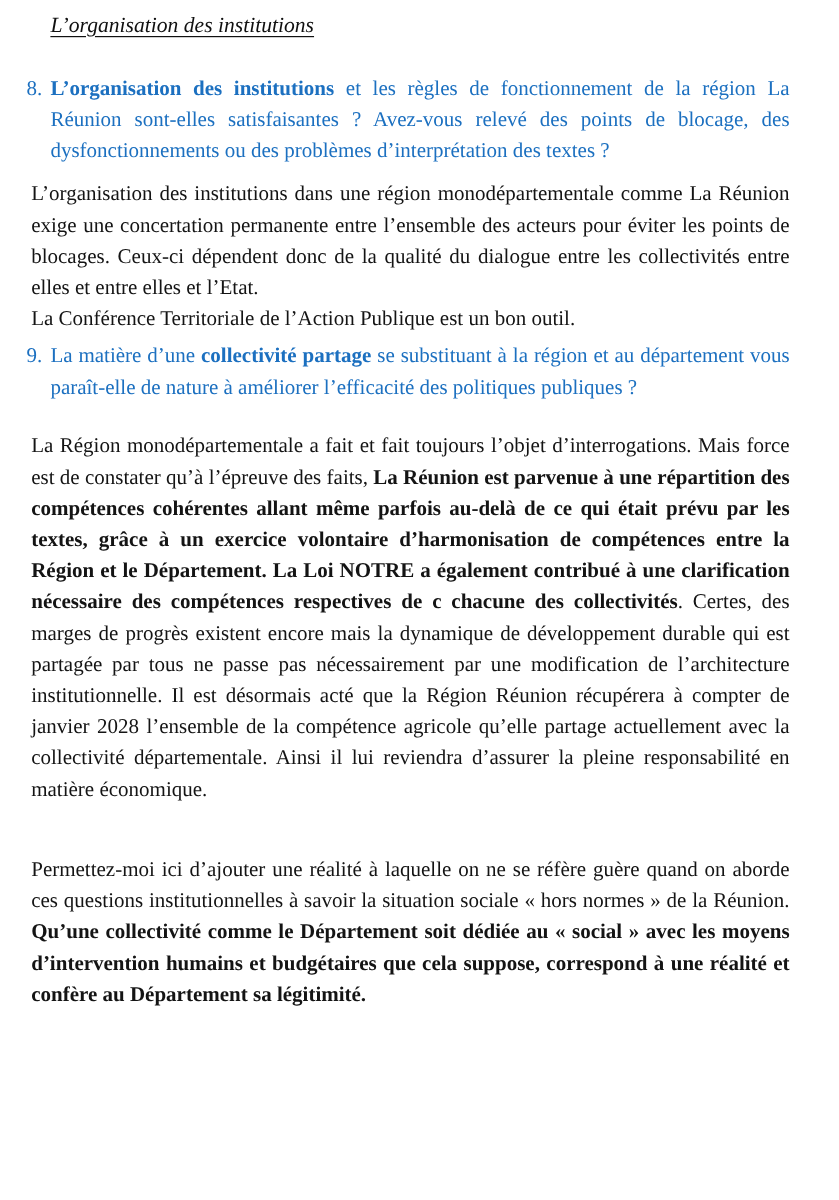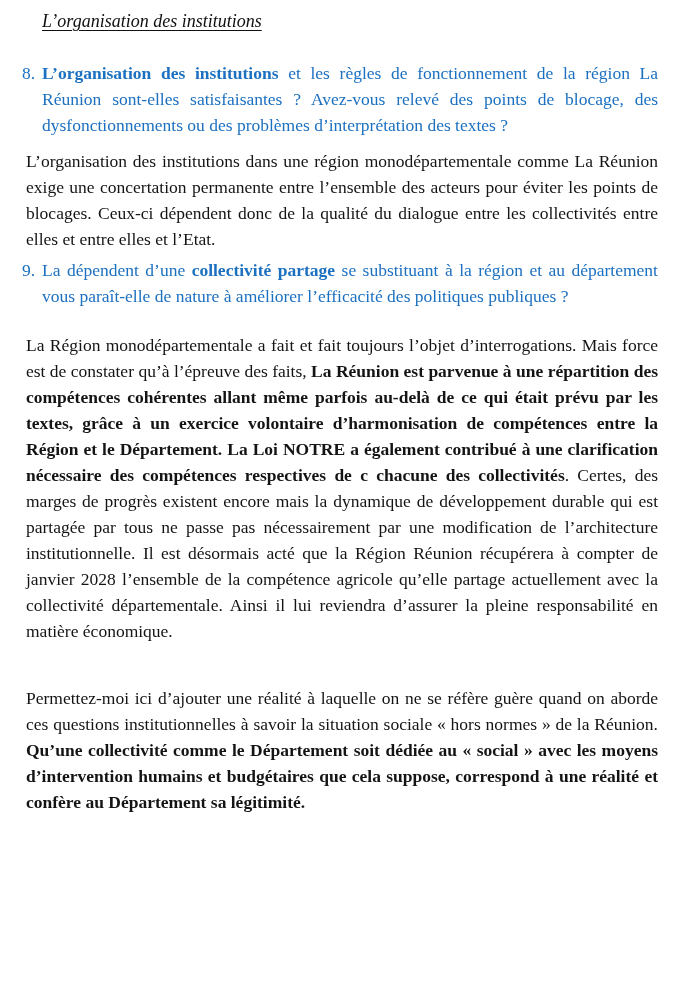--- a/index.html
+++ b/index.html
@@ -69,25 +69,26 @@
   <div class="heading">L’organisation des institutions</div>
 
   <div class="question q8">
     <span class="qnum">8.</span>
     <div class="qtext">
       <span class="bold">L’organisation des institutions</span><span> et les règles de fonctionnement de la région La Réunion sont-elles satisfaisantes ? Avez-vous relevé des points de blocage, des dysfonctionnements ou des problèmes d’interprétation des textes ?</span>
     </div>
   </div>
 
   <div class="answer a8-p1">L’organisation des institutions dans une région monodépartementale comme La Réunion exige une concertation permanente entre l’ensemble des acteurs pour éviter les points de blocages. Ceux-ci dépendent donc de la qualité du dialogue entre les collectivités entre elles et entre elles et l’Etat.</div>
+  <div class="answer a8-p2">La Conférence Territoriale de l’Action Publique est un bon outil.</div>
 
   <div class="question q9">
     <span class="qnum">9.</span>
     <div class="qtext">
-      <span>La dépendent d’une </span><span class="bold">collectivité partage</span><span> se substituant à la région et au département vous paraît-elle de nature à améliorer l’efficacité des politiques publiques ?</span>
+      <span>La matière d’une </span><span class="bold">collectivité partage</span><span> se substituant à la région et au département vous paraît-elle de nature à améliorer l’efficacité des politiques publiques ?</span>
     </div>
   </div>
 
   <div class="answer a9">
     <span>La Région monodépartementale a fait et fait toujours l’objet d’interrogations. Mais force est de constater qu’à l’épreuve des faits, </span><span class="bold">La Réunion est parvenue à une répartition des compétences cohérentes allant même parfois au-delà de ce qui était prévu par les textes, grâce à un exercice volontaire d’harmonisation de compétences entre la Région et le Département. La Loi NOTRE a également contribué à une clarification nécessaire des compétences respectives de c chacune des collectivités</span><span>. Certes, des marges de progrès existent encore mais la dynamique de développement durable qui est partagée par tous ne passe pas nécessairement par une modification de l’architecture institutionnelle. Il est désormais acté que la Région Réunion récupérera à compter de janvier 2028 l’ensemble de la compétence agricole qu’elle partage actuellement avec la collectivité départementale. Ainsi il lui reviendra d’assurer la pleine responsabilité en matière économique.</span>
   </div>
 
   <div class="answer closing">
     <span>Permettez-moi ici d’ajouter une réalité à laquelle on ne se réfère guère quand on aborde ces questions institutionnelles à savoir la situation sociale « hors normes » de la Réunion. </span><span class="bold">Qu’une collectivité comme le Département soit dédiée au « social » avec les moyens d’intervention humains et budgétaires que cela suppose, correspond à une réalité et confère au Département sa légitimité.</span>
   </div>

